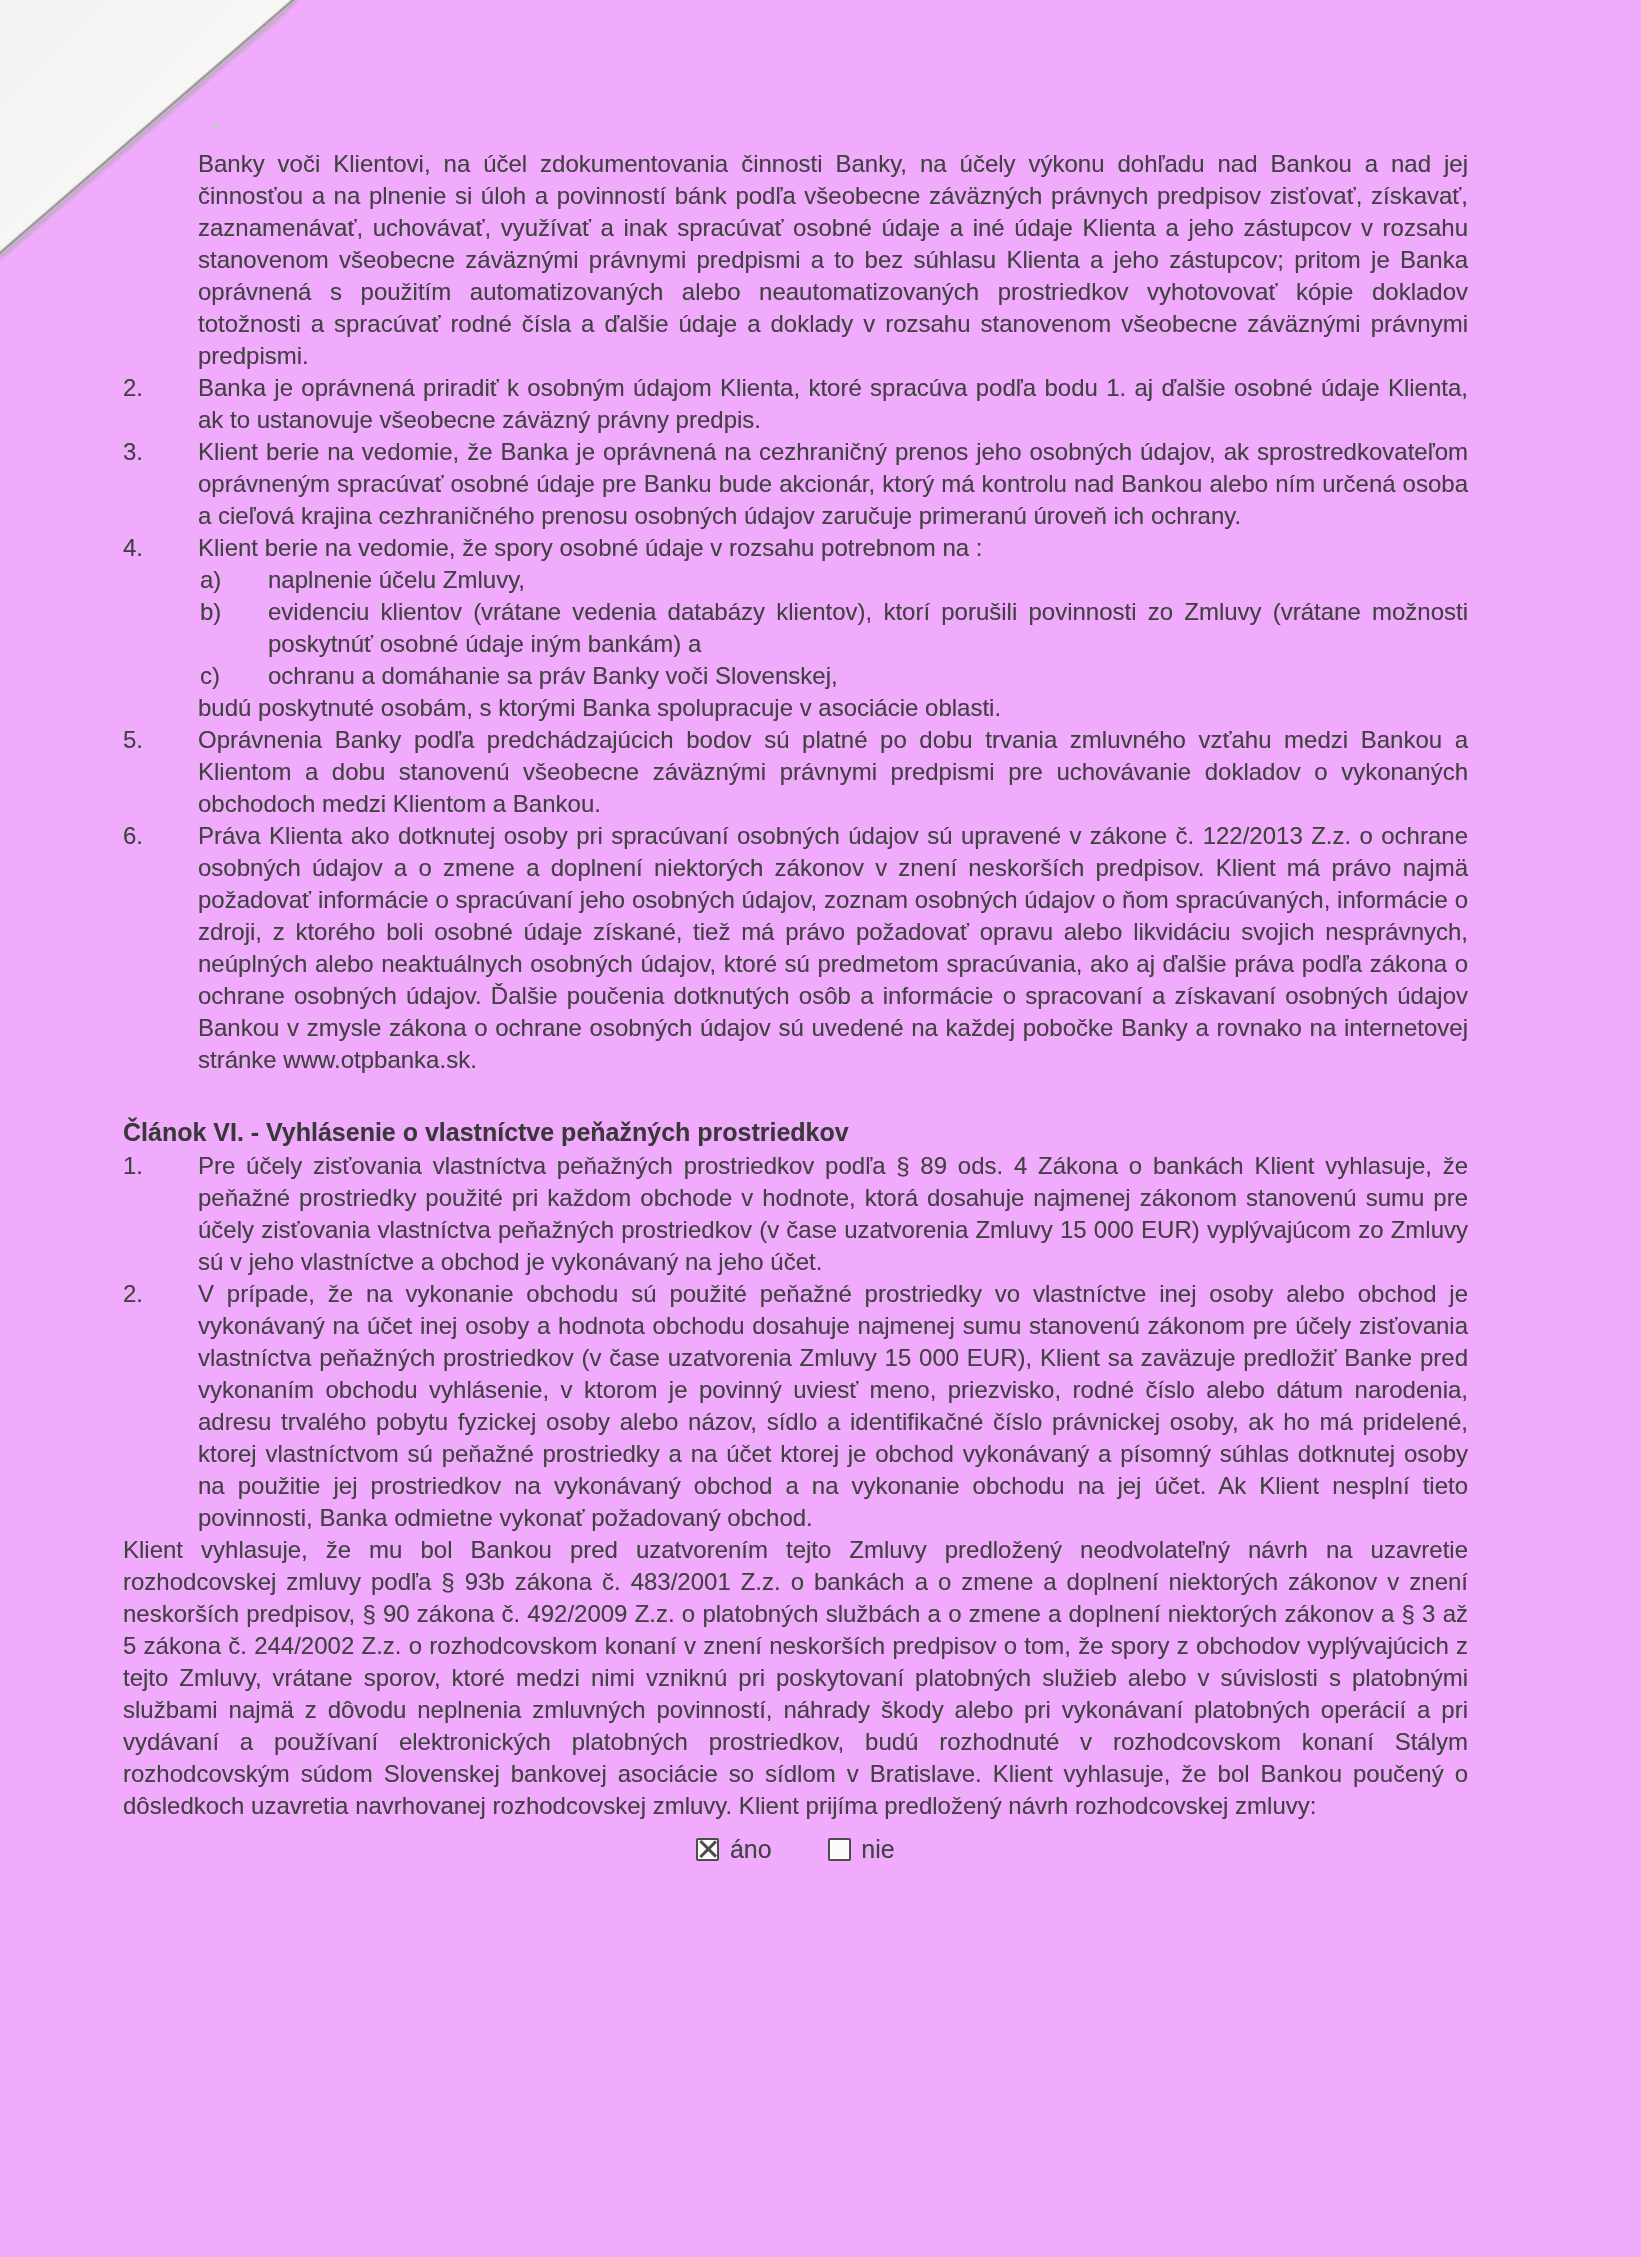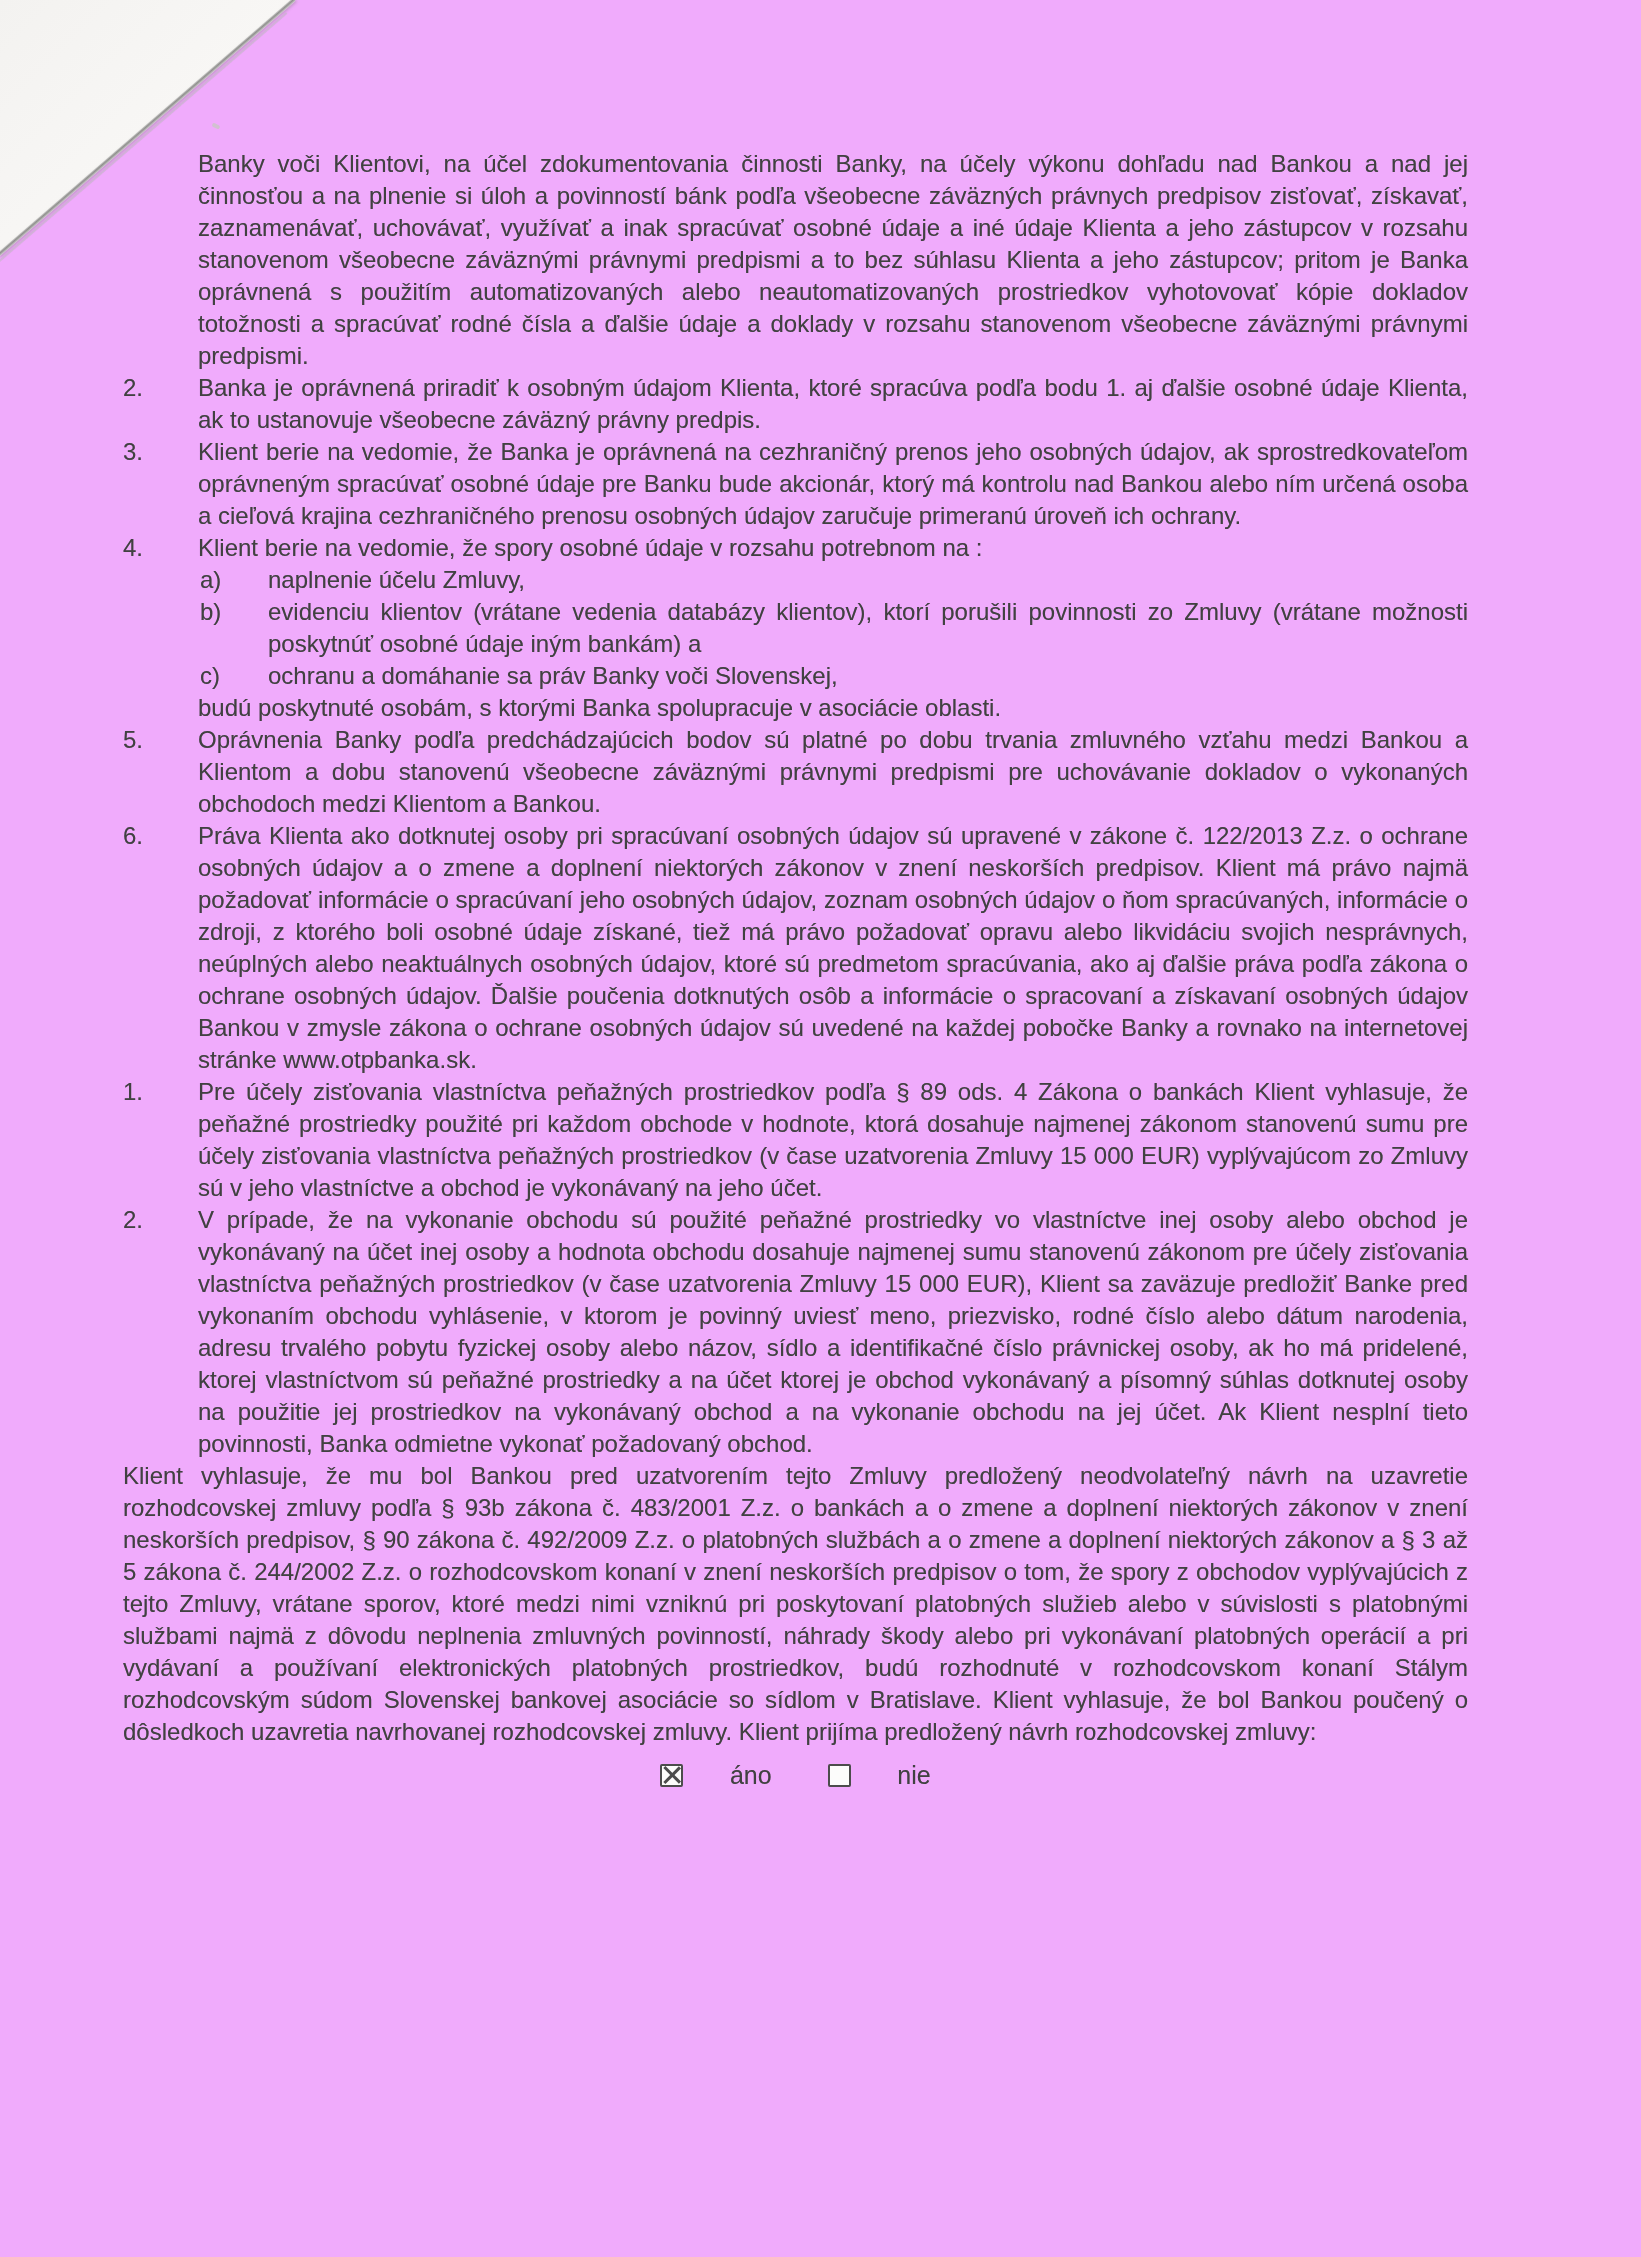--- a/index.html
+++ b/index.html
@@ -127,21 +127,20 @@
     position: absolute;
     left: 50%; top: 50%;
     width: 2.5px; height: 22px;
     background: #4c4c4c;
   }
   .checkbox.checked::before { transform: translate(-50%,-50%) rotate(45deg); }
   .checkbox.checked::after  { transform: translate(-50%,-50%) rotate(-45deg); }
   .check-label {
     font-size: 25px;
     color: #414141;
-    margin-left: 36px;
   }
 </style>
 </head>
 <body>
 
 <div class="page">
   <div class="fold-corner"></div>
   <div class="fold-line"></div>
   <div class="fold-line2"></div>
   <div class="speck"></div>
@@ -179,20 +178,21 @@
         <div class="txt">budú poskytnuté osobám, s ktorými Banka spolupracuje v asociácie oblasti.</div>
       </div>
       <div class="item">
         <div class="num">5.</div>
         <div class="txt">Oprávnenia Banky podľa predchádzajúcich bodov sú platné po dobu trvania zmluvného vzťahu medzi Bankou a Klientom a dobu stanovenú všeobecne záväznými právnymi predpismi pre uchovávanie dokladov o vykonaných obchodoch medzi Klientom a Bankou.</div>
       </div>
       <div class="item">
         <div class="num">6.</div>
         <div class="txt">Práva Klienta ako dotknutej osoby pri spracúvaní osobných údajov sú upravené v zákone č. 122/2013 Z.z. o ochrane osobných údajov a o zmene a doplnení niektorých zákonov v znení neskorších predpisov. Klient má právo najmä požadovať informácie o spracúvaní jeho osobných údajov, zoznam osobných údajov o ňom spracúvaných, informácie o zdroji, z ktorého boli osobné údaje získané, tiež má právo požadovať opravu alebo likvidáciu svojich nesprávnych, neúplných alebo neaktuálnych osobných údajov, ktoré sú predmetom spracúvania, ako aj ďalšie práva podľa zákona o ochrane osobných údajov. Ďalšie poučenia dotknutých osôb a informácie o spracovaní a získavaní osobných údajov Bankou v zmysle zákona o ochrane osobných údajov sú uvedené na každej pobočke Banky a rovnako na internetovej stránke www.otpbanka.sk.</div>
       </div>
+      <div class="heading">Článok VI. - Vyhlásenie o vlastníctve peňažných prostriedkov</div>
       <div class="item">
         <div class="num">1.</div>
         <div class="txt">Pre účely zisťovania vlastníctva peňažných prostriedkov podľa § 89 ods. 4 Zákona o bankách Klient vyhlasuje, že peňažné prostriedky použité pri každom obchode v hodnote, ktorá dosahuje najmenej zákonom stanovenú sumu pre účely zisťovania vlastníctva peňažných prostriedkov (v čase uzatvorenia Zmluvy 15 000 EUR) vyplývajúcom zo Zmluvy sú v jeho vlastníctve a obchod je vykonávaný na jeho účet.</div>
       </div>
       <div class="item">
         <div class="num">2.</div>
         <div class="txt">V prípade, že na vykonanie obchodu sú použité peňažné prostriedky vo vlastníctve inej osoby alebo obchod je vykonávaný na účet inej osoby a hodnota obchodu dosahuje najmenej sumu stanovenú zákonom pre účely zisťovania vlastníctva peňažných prostriedkov (v čase uzatvorenia Zmluvy 15 000 EUR), Klient sa zaväzuje predložiť Banke pred vykonaním obchodu vyhlásenie, v ktorom je povinný uviesť meno, priezvisko, rodné číslo alebo dátum narodenia, adresu trvalého pobytu fyzickej osoby alebo názov, sídlo a identifikačné číslo právnickej osoby, ak ho má pridelené, ktorej vlastníctvom sú peňažné prostriedky a na účet ktorej je obchod vykonávaný a písomný súhlas dotknutej osoby na použitie jej prostriedkov na vykonávaný obchod a na vykonanie obchodu na jej účet. Ak Klient nesplní tieto povinnosti, Banka odmietne vykonať požadovaný obchod.</div>
       </div>
       <div class="pfull">Klient vyhlasuje, že mu bol Bankou pred uzatvorením tejto Zmluvy predložený neodvolateľný návrh na uzavretie rozhodcovskej zmluvy podľa § 93b zákona č. 483/2001 Z.z. o bankách a o zmene a doplnení niektorých zákonov v znení neskorších predpisov, § 90 zákona č. 492/2009 Z.z. o platobných službách a o zmene a doplnení niektorých zákonov a § 3 až 5 zákona č. 244/2002 Z.z. o rozhodcovskom konaní v znení neskorších predpisov o tom, že spory z obchodov vyplývajúcich z tejto Zmluvy, vrátane sporov, ktoré medzi nimi vzniknú pri poskytovaní platobných služieb alebo v súvislosti s platobnými službami najmä z dôvodu neplnenia zmluvných povinností, náhrady škody alebo pri vykonávaní platobných operácií a pri vydávaní a používaní elektronických platobných prostriedkov, budú rozhodnuté v rozhodcovskom konaní Stálym rozhodcovským súdom Slovenskej bankovej asociácie so sídlom v Bratislave. Klient vyhlasuje, že bol Bankou poučený o dôsledkoch uzavretia navrhovanej rozhodcovskej zmluvy. Klient prijíma predložený návrh rozhodcovskej zmluvy:</div>
       <div class="check-row">

